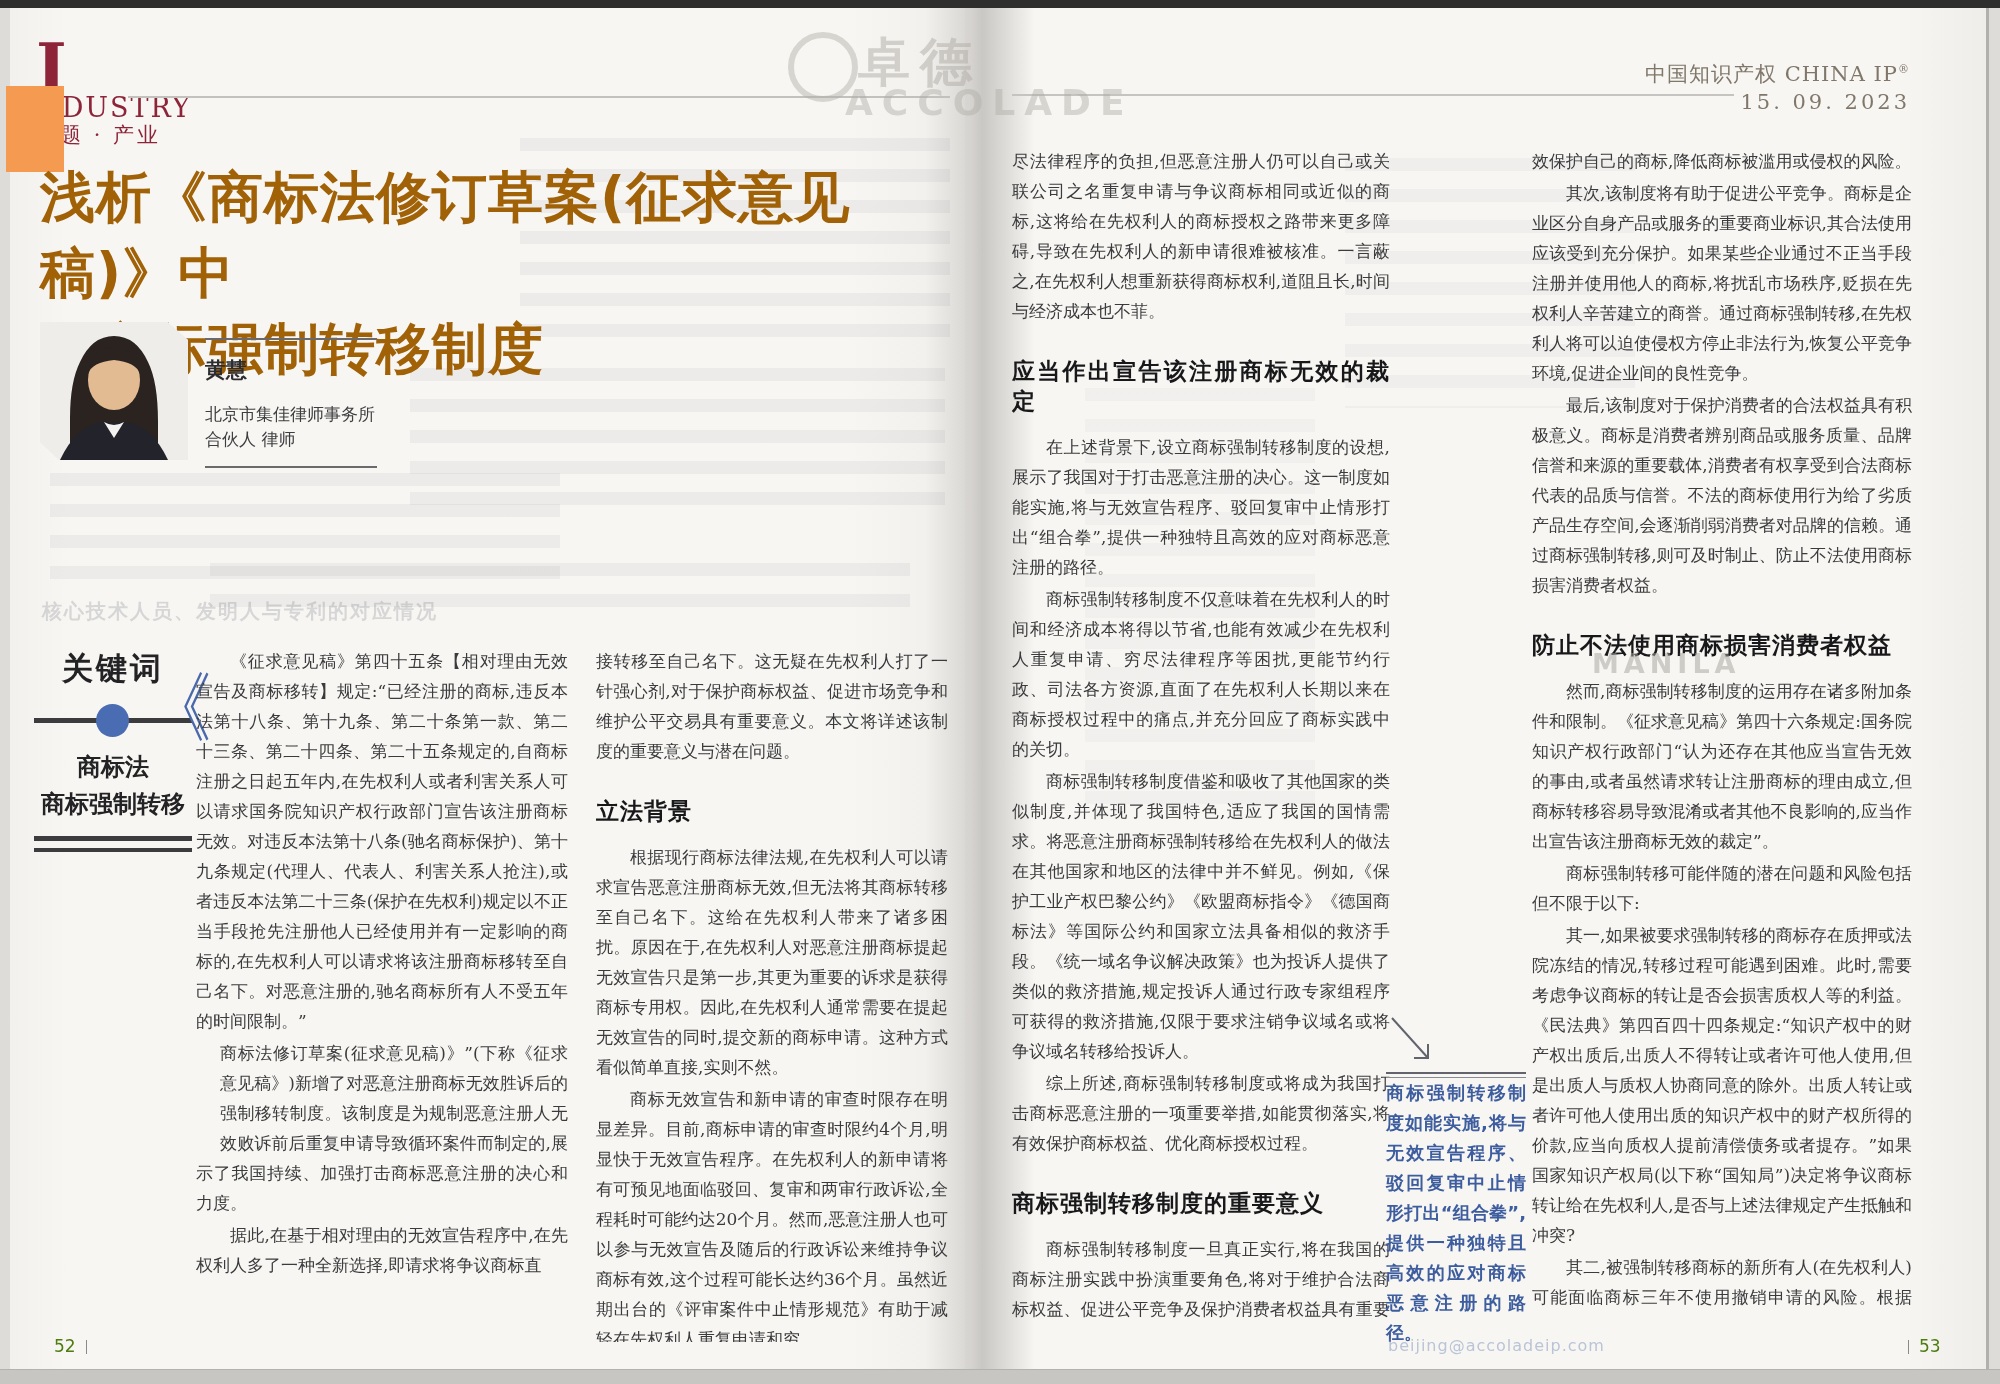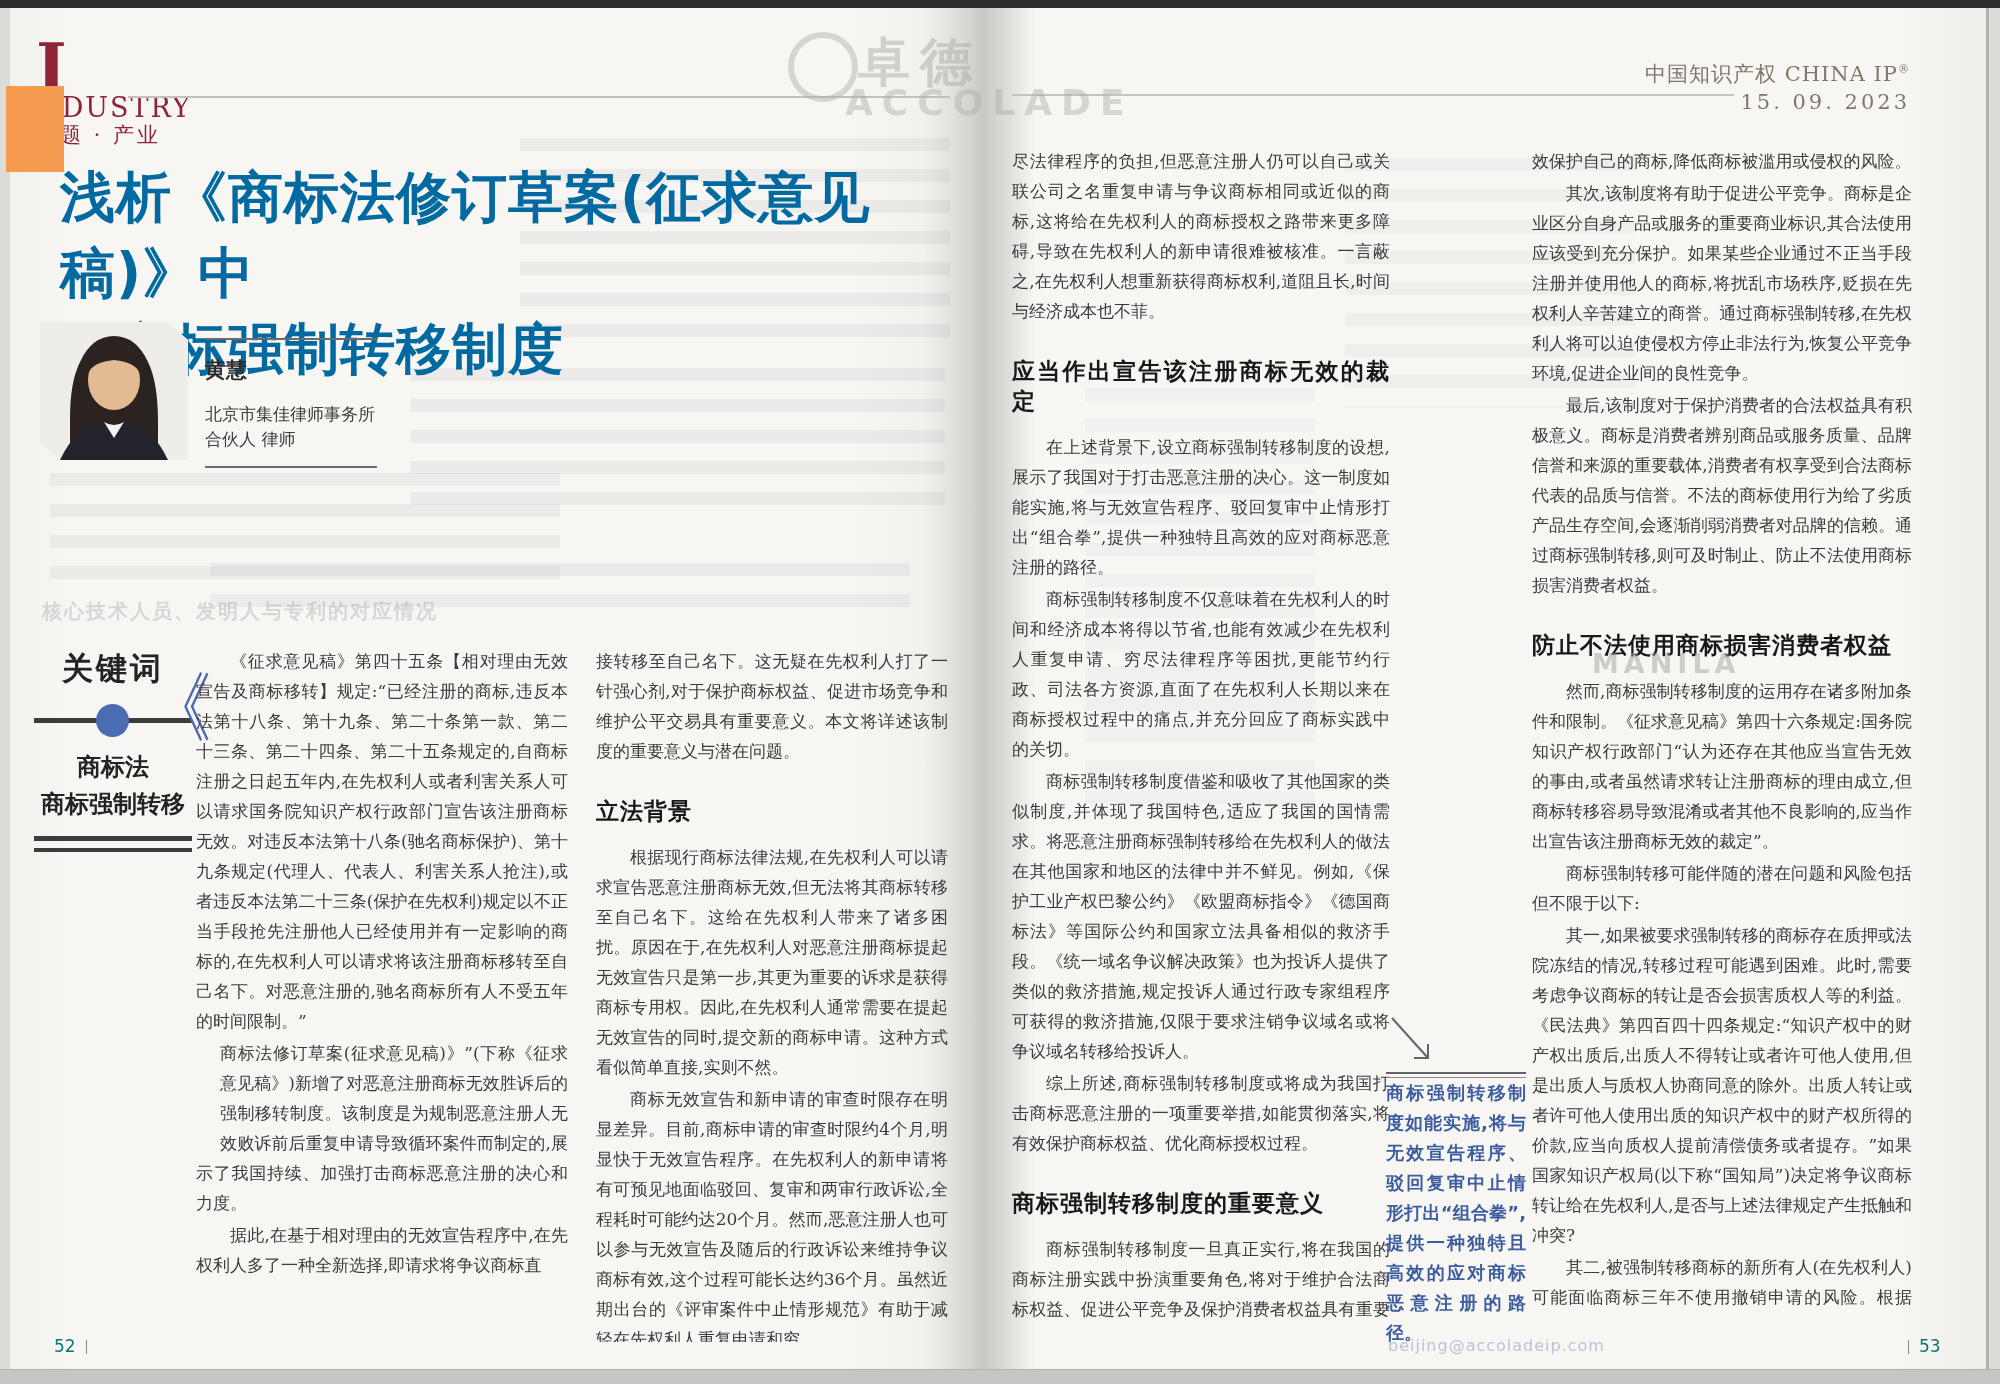--- a/index.html
+++ b/index.html
@@ -25,23 +25,23 @@
   .rule-right{position:absolute;left:1012px;top:94px;width:722px;height:0;border-top:2px solid #c6c4c1;}
   .mag-head{position:absolute;left:1530px;top:60px;width:380px;text-align:right;color:#80776a;}
   .mag-head .mag-name{font-size:21px;letter-spacing:1px;}
   .mag-head .mag-name sup{font-size:11px;}
   .mag-head .mag-date{font-size:21px;letter-spacing:3px;margin-top:2px;}
 
   
   .orange-tab{position:absolute;left:6px;top:86px;width:58px;height:86px;background:#f59a51;}
 
   
-  .title{position:absolute;left:60px;top:122px;width:910px;
+  .title{position:absolute;left:40px;top:122px;width:910px;
          font-family:"DejaVu Sans","Liberation Sans",sans-serif;font-weight:800;
-         font-size:55px;line-height:76px;letter-spacing:1px;color:#0369a1;}
+         font-size:55px;line-height:76px;letter-spacing:1px;color:#a16207;}
 
   
   .author-photo{position:absolute;left:40px;top:322px;width:148px;height:138px;
                 clip-path:polygon(0 0,86% 0,100% 13%,100% 100%,13% 100%,0 87%);background:#edebe8;}
   .author-info{position:absolute;left:205px;top:338px;width:172px;}
   .author-info .hairline{border-top:2px solid #6a6a6c;}
   .author-name{font-weight:700;font-size:21px;color:#2d2d2f;margin:16px 0 18px 0;}
   .author-firm{font-size:17px;color:#3e3e40;line-height:25px;}
   .author-title{font-size:17px;color:#3e3e40;line-height:25px;margin-bottom:14px;}
 
@@ -72,21 +72,21 @@
 
   
   .callout{position:absolute;left:1386px;top:1014px;width:140px;}
   .callout .arrow{display:block;margin-left:2px;}
   .callout .dbl{border-top:2px solid #63636d;margin-top:6px;}
   .callout .dbl2{border-top:1px solid #8a8a92;margin-top:3px;}
   .callout-text{font-family:"DejaVu Sans","Liberation Sans",sans-serif;
                 font-weight:700;font-size:18px;line-height:30px;color:#3d5d9e;text-align:justify;}
 
   
-  .folio{position:absolute;bottom:28px;font-size:17px;color:#0f766e;font-family:"DejaVu Sans","Liberation Sans",sans-serif;}
+  .folio{position:absolute;bottom:28px;font-size:17px;color:#4d7c0f;font-family:"DejaVu Sans","Liberation Sans",sans-serif;}
   .folio-left{left:54px;}
   .folio-right{left:1898px;}
   .folio .sep{display:inline-block;width:0;height:14px;border-left:1px solid #8a8a8c;margin:0 10px;vertical-align:-2px;}
 
   
   .ghost-stripes{position:absolute;opacity:.07;
      background:repeating-linear-gradient(180deg,#5a5a66 0 13px,transparent 13px 31px);}
   .ghost-heading{position:absolute;left:42px;top:598px;font-size:20px;font-weight:700;
      color:#5a5a66;opacity:.2;letter-spacing:2px;white-space:nowrap;}
   .wm-circle{position:absolute;left:788px;top:32px;width:58px;height:58px;border-radius:50%;

